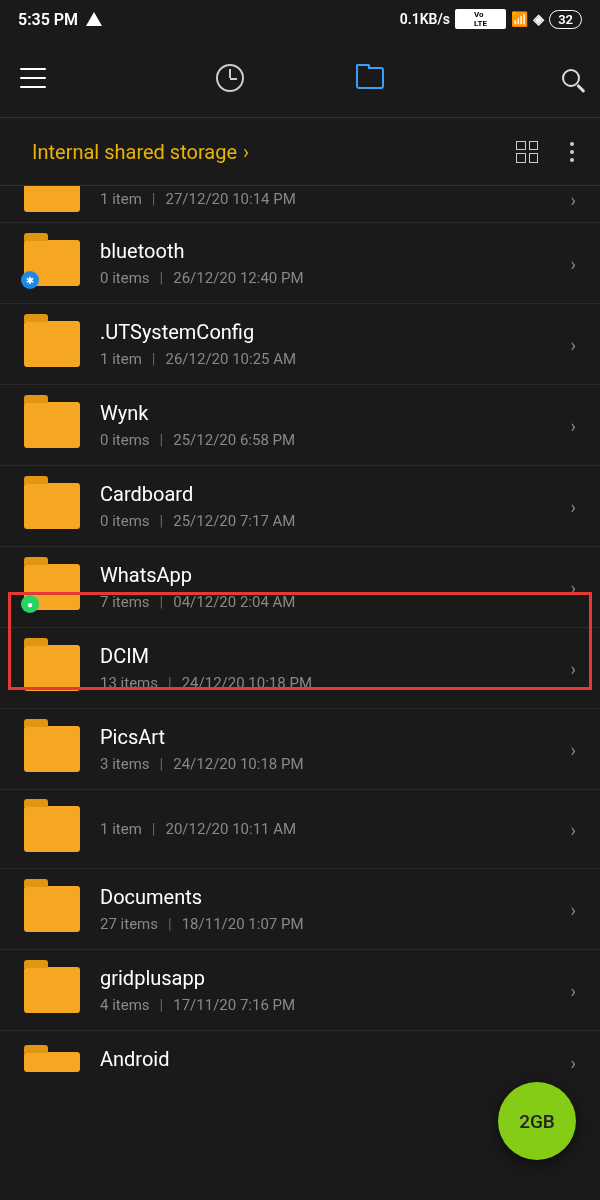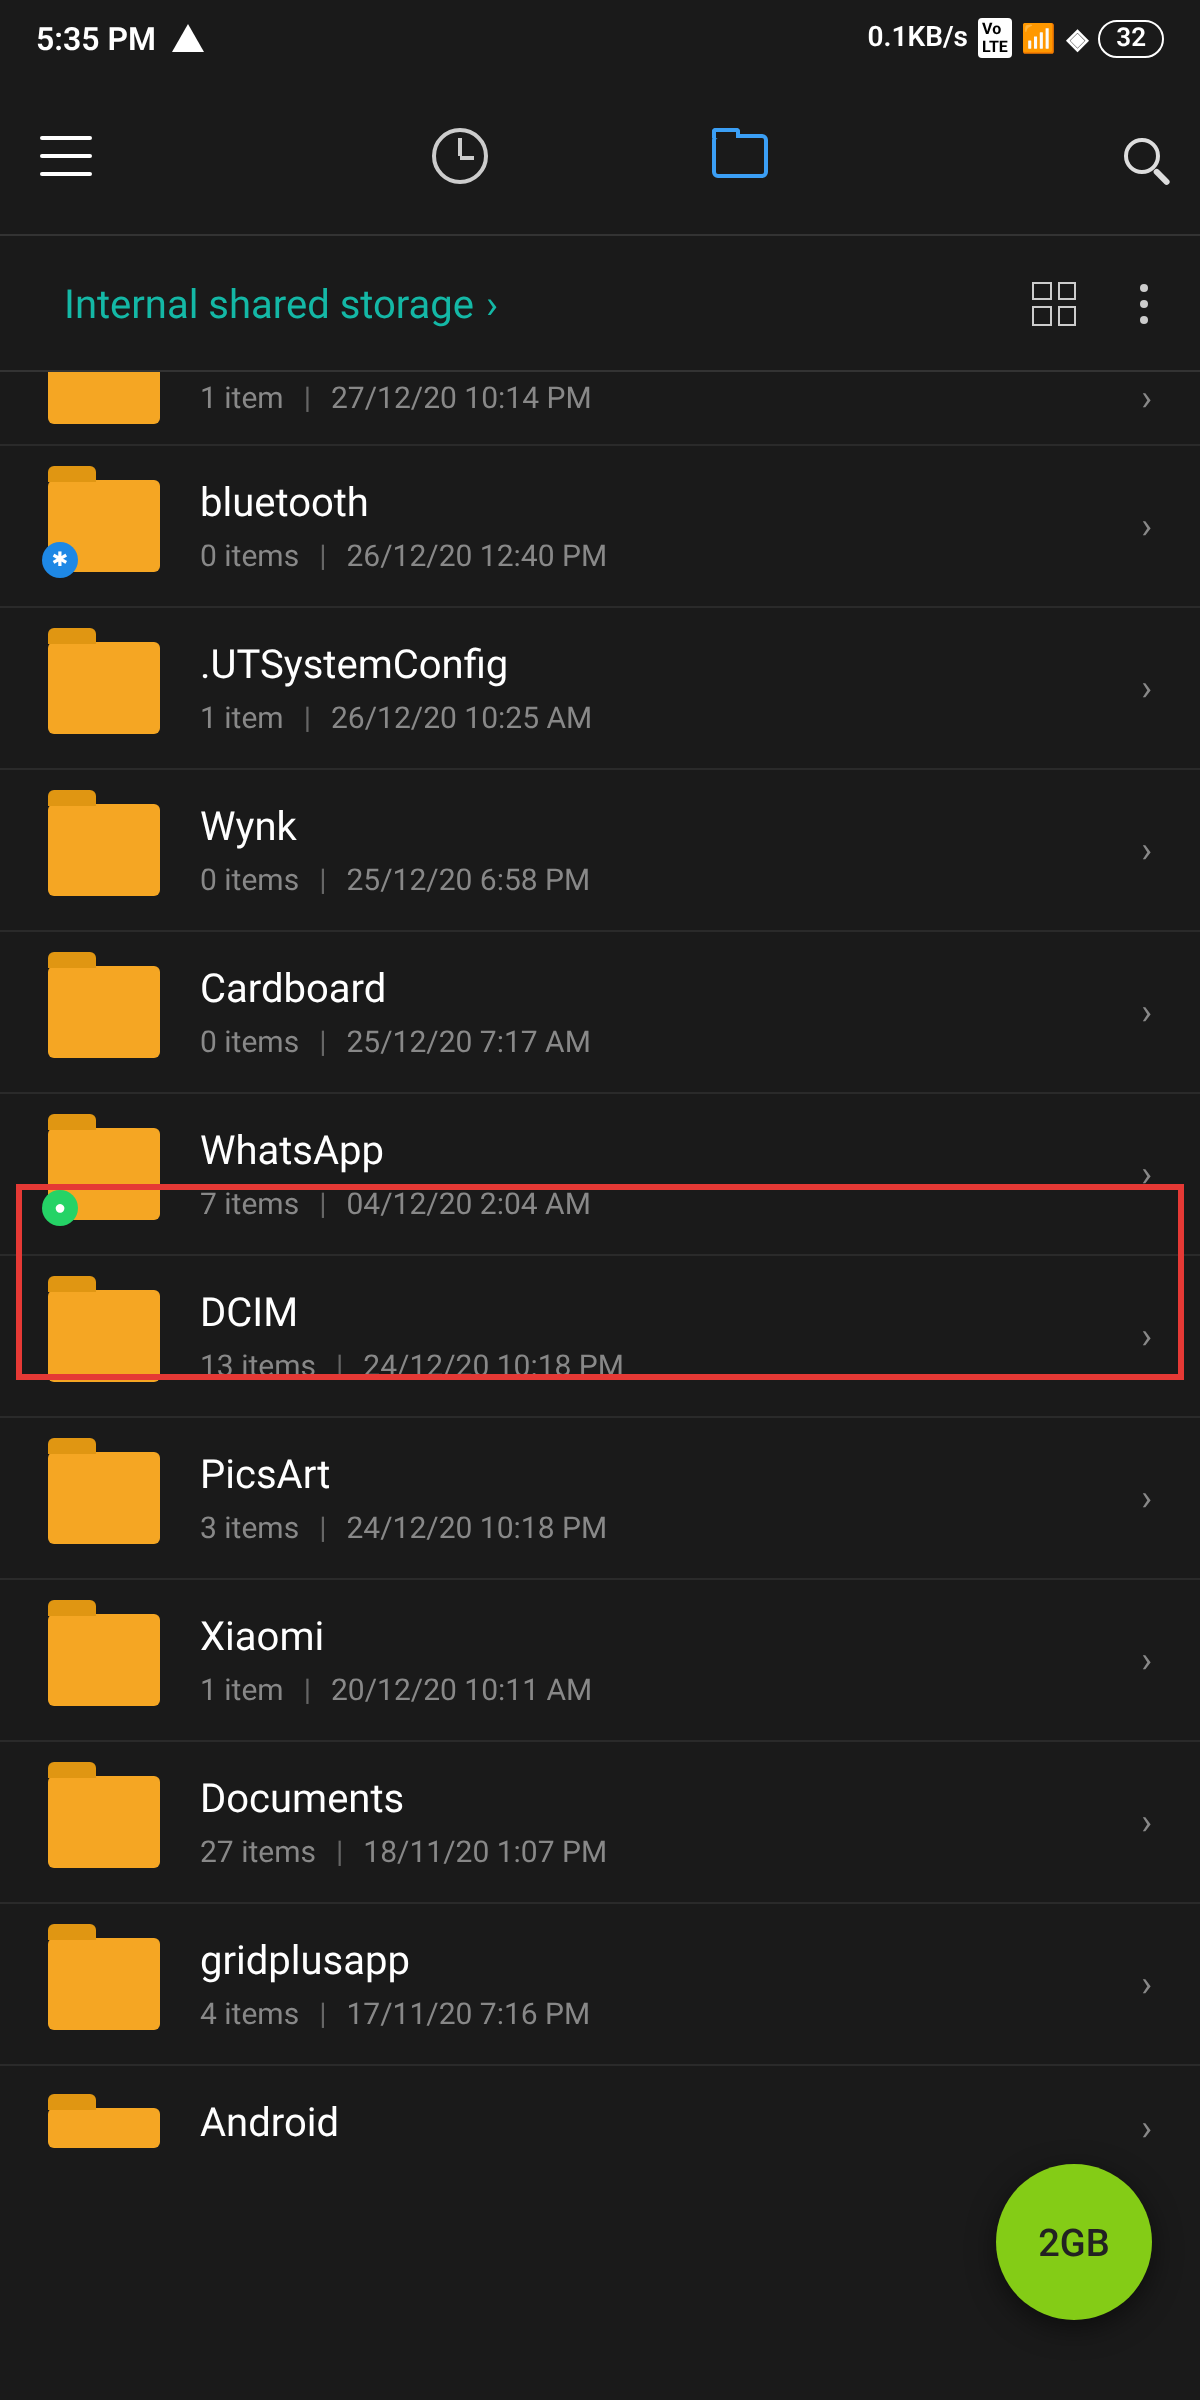--- a/index.html
+++ b/index.html
@@ -54,21 +54,21 @@
   .search-icon { width: 18px; height: 18px; border: 2.5px solid #ddd; border-radius: 50%; position: relative; }
   .search-icon::after { content: ''; position: absolute; width: 10px; height: 2.5px; background: #ddd; transform: rotate(45deg); bottom: -5px; right: -8px; border-radius: 2px; }
   .breadcrumb {
     height: 68px;
     display: flex;
     align-items: center;
     justify-content: space-between;
     padding: 0 26px 0 32px;
     border-bottom: 1px solid #333;
   }
-  .breadcrumb-text { color: #14b8a6; font-size: 20px; display: flex; align-items: center; gap: 6px; }
+  .breadcrumb-text { color: #eab308; font-size: 20px; display: flex; align-items: center; gap: 6px; }
   .breadcrumb-right { display: flex; align-items: center; gap: 32px; }
   .grid-icon { width: 22px; height: 22px; display: grid; grid-template: 1fr 1fr / 1fr 1fr; gap: 3px; }
   .grid-icon span { border: 1.5px solid #ccc; }
   .dots { display: flex; flex-direction: column; gap: 4px; }
   .dots span { width: 4px; height: 4px; background: #ccc; border-radius: 50%; }
   .folder-list { }
   .folder-row {
     display: flex;
     align-items: center;
     padding: 16px 24px 16px 24px;
@@ -149,21 +149,21 @@
 </head>
 <body>
 
 <div class="status-bar">
   <div class="status-left">
     <span>5:35 PM</span>
     <span class="triangle"></span>
   </div>
   <div class="status-right">
     <span>0.1KB/s</span>
-    <span style="background:#fff;color:#000;font-size:8px;padding:1px 2px;border-radius:2px;font-weight:700;">Vo<br>LTE</span>
+    <span style="background:#fff;color:#000;font-size:8px;padding:1px 19px;border-radius:2px;font-weight:700;">Vo<br>LTE</span>
     <span>📶</span>
     <span>◈</span>
     <span class="battery">32</span>
   </div>
 </div>
 
 <div class="top-tabs">
   <div class="tab-slot">
     <div class="hamburger">
         <span></span>
@@ -298,21 +298,20 @@
           <span>3 items</span>
           <span class="meta-sep">|</span>
           <span>24/12/20 10:18 PM</span>
         </div>
       </div>
       <div class="chevron">›</div>
     </div>
     <div class="folder-row">
       <div class="folder-thumb"></div>
       <div class="folder-info">
-        <div class="folder-name">Xiaomi</div>
         <div class="folder-meta">
           <span>1 item</span>
           <span class="meta-sep">|</span>
           <span>20/12/20 10:11 AM</span>
         </div>
       </div>
       <div class="chevron">›</div>
     </div>
     <div class="folder-row">
       <div class="folder-thumb"></div>

